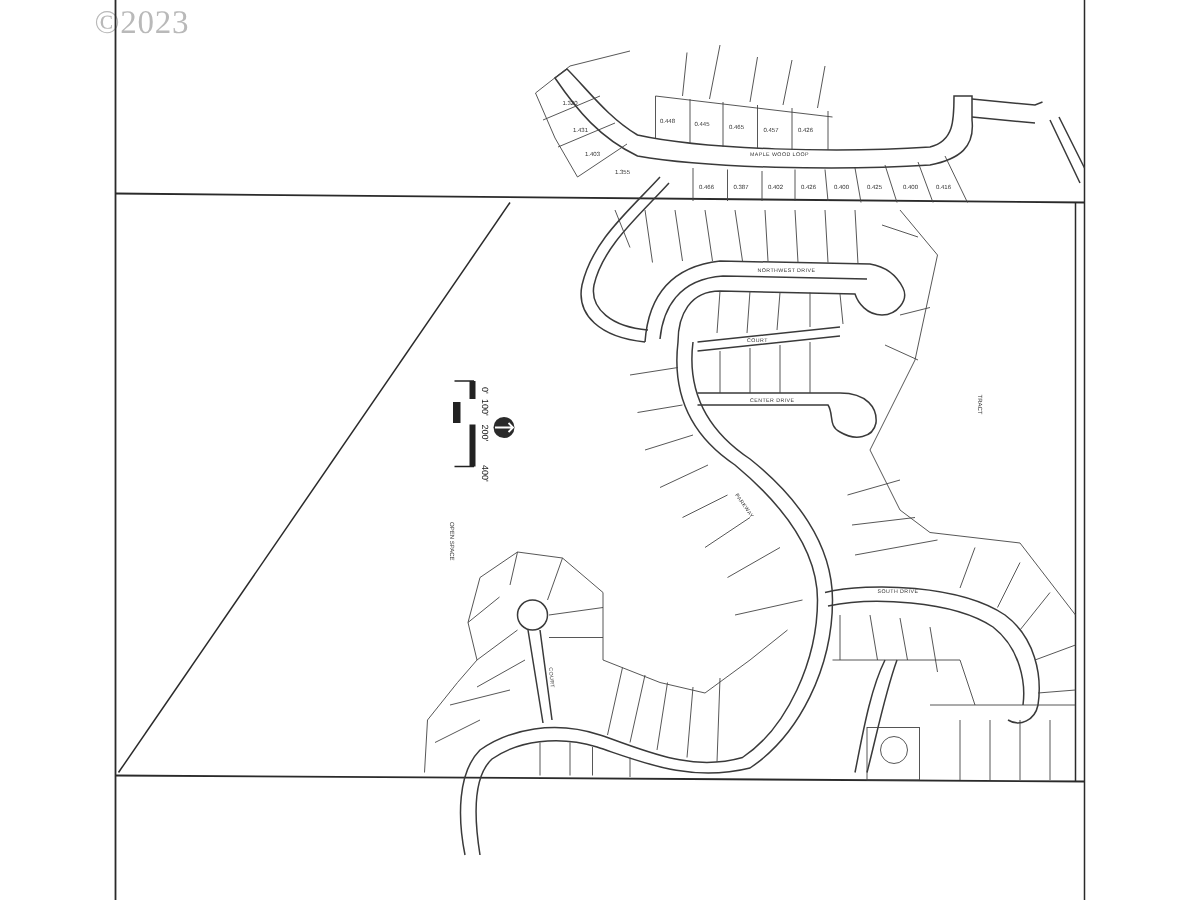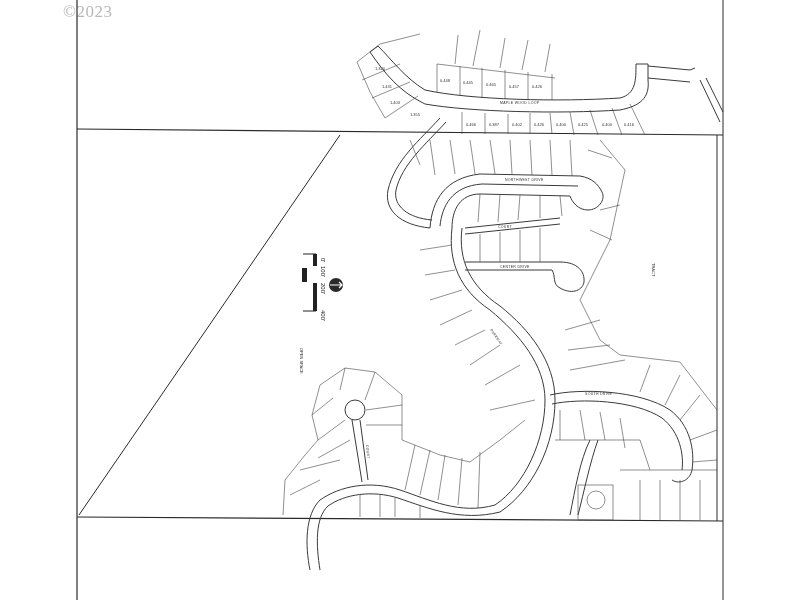--- a/index.html
+++ b/index.html
@@ -1,17 +1,17 @@
 <!DOCTYPE html>
 <html><head>
 <meta charset="utf-8">
 <style>
   html, body { margin: 0; padding: 0; background: #ffffff; }
   body { width: 800px; height: 600px; position: relative; overflow: hidden; font-family: "Liberation Sans", sans-serif; }
-  .watermark { position: absolute; left: 63px; top: 2px; font-size: 17px; color: #b9b9b9; letter-spacing: 0.5px; font-family: "Liberation Serif", serif; }
+  .watermark { position: absolute; left: 63px; top: 2px; font-size: 22px; color: #b9b9b9; letter-spacing: 0.5px; font-family: "Liberation Serif", serif; }
   svg { position: absolute; left: 0; top: 0; }
   .ln { stroke: #2a2a2a; fill: none; }
   .road { stroke: #3a3a3a; fill: none; stroke-width: 1; }
   .lot { stroke: #444; fill: none; stroke-width: 0.6; }
   .lbl { font-size: 4px; fill: #333; font-family: "Liberation Sans", sans-serif; }
   .rdlbl { font-size: 3.5px; fill: #333; font-family: "Liberation Sans", sans-serif; letter-spacing: 0.3px; }
   .scale-t { font-size: 6px; fill: #222; font-family: "Liberation Sans", sans-serif; }
 </style>
 </head>
 <body>

